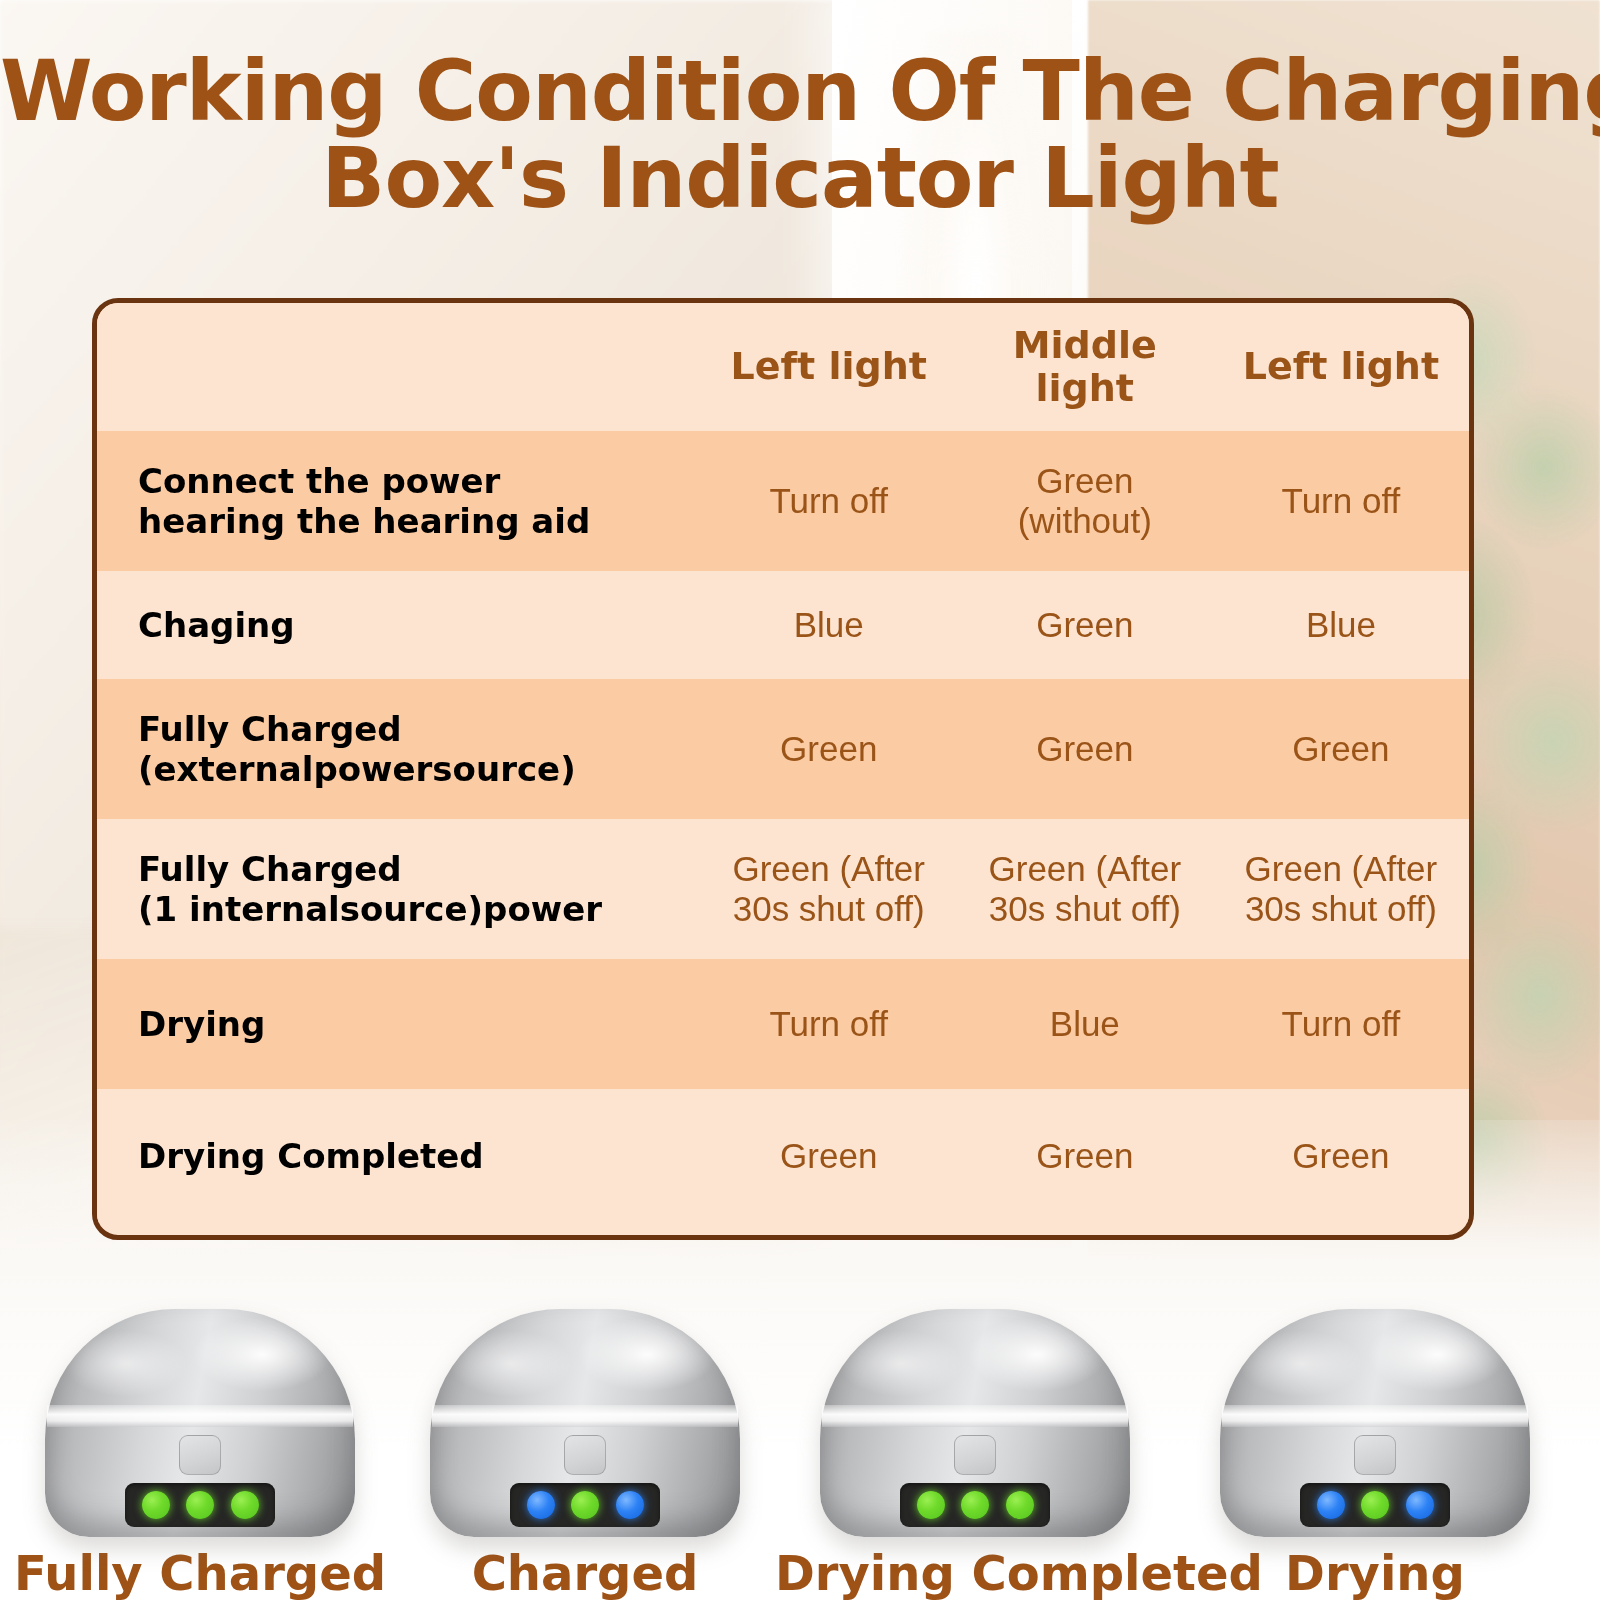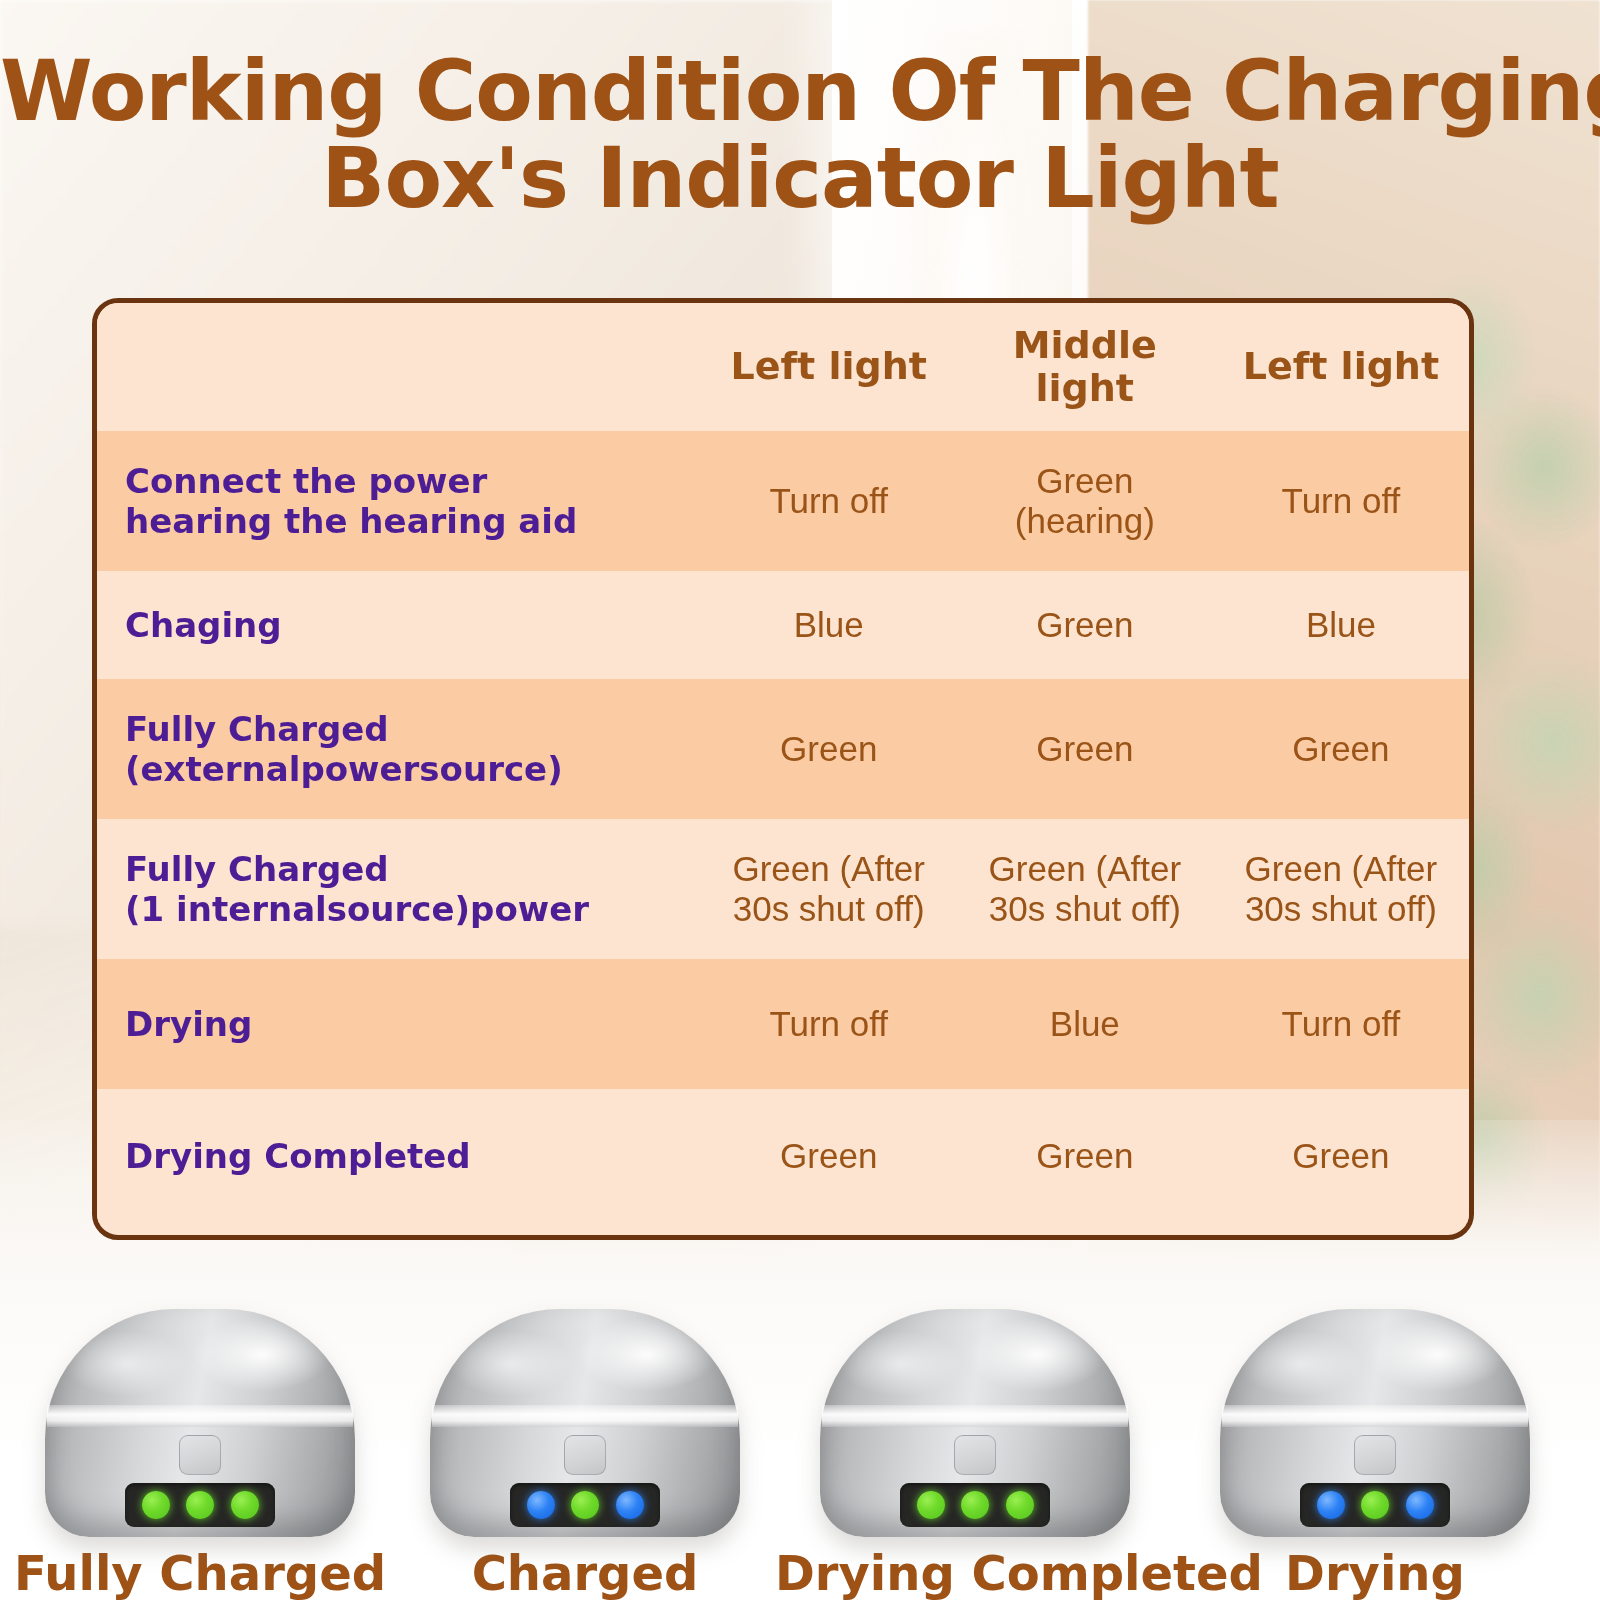--- a/index.html
+++ b/index.html
@@ -106,27 +106,27 @@
   .trow {
     display: flex;
     width: 100%;
     align-items: center;
   }
   .trow.light { background: #FCE4D0; }
   .trow.dark  { background: #FBCBA3; }
 
   .c-label {
     width: 44%;
-    padding-left: 28px;
+    padding-left: 41px;
     padding-right: 6px;
     font-family: "DejaVu Sans", sans-serif;
     font-weight: bold;
     font-size: 34px;
     line-height: 1.18;
-    color: #4c1d95;
+    color: #000000;
     text-align: left;
   }
   .c-val {
     width: 18.666%;
     text-align: center;
     font-family: "Liberation Sans", sans-serif;
     font-weight: normal;
     font-size: 35px;
     line-height: 1.14;
     color: #9A5418;
@@ -255,21 +255,21 @@
   </div>
 
   <div class="trow r0 dark">
     <div class="c-label">
       <div>Connect the power</div>
       <div>hearing the hearing aid</div>
     </div>
     <div class="c-val">Turn off</div>
     <div class="c-val">
       <div>Green</div>
-      <div>(hearing)</div>
+      <div>(without)</div>
     </div>
     <div class="c-val">Turn off</div>
   </div>
 
   <div class="trow r1 light">
     <div class="c-label">Chaging</div>
     <div class="c-val">Blue</div>
     <div class="c-val">Green</div>
     <div class="c-val">Blue</div>
   </div>

